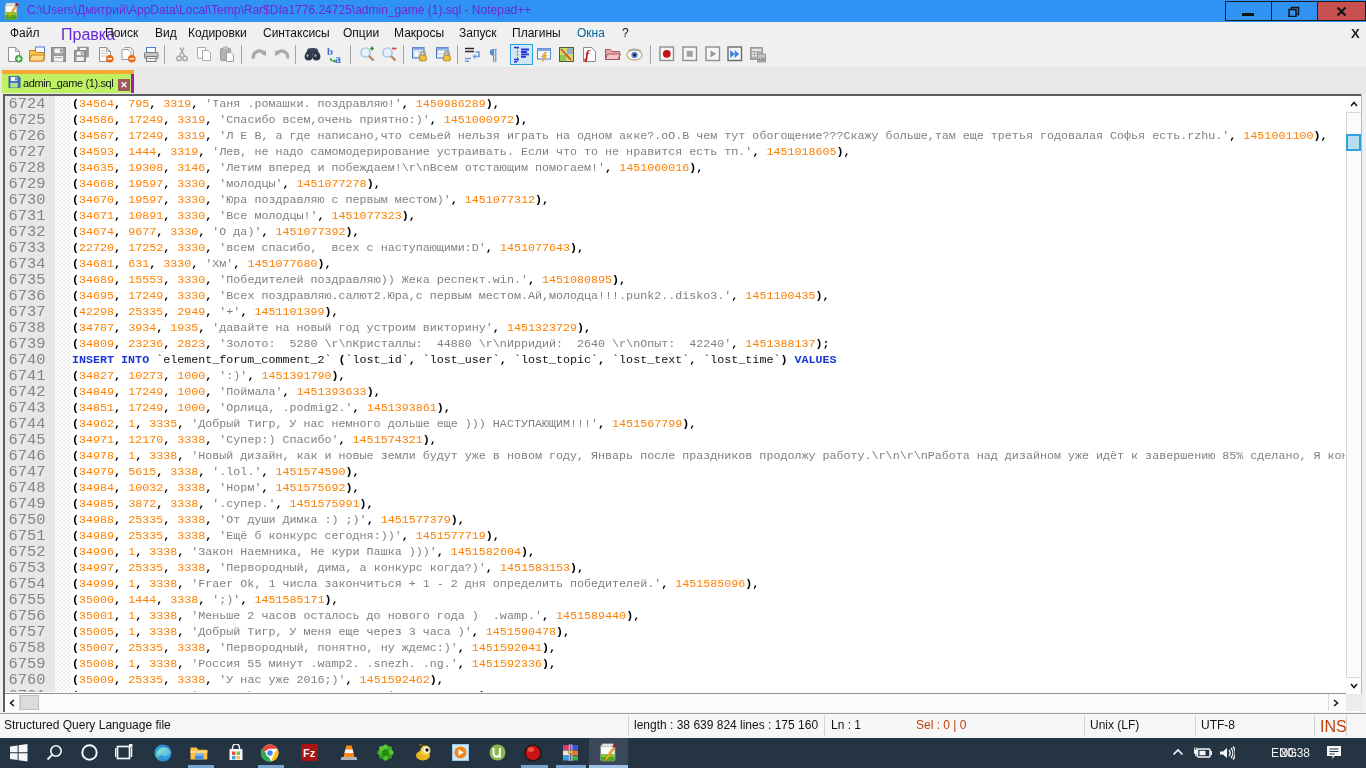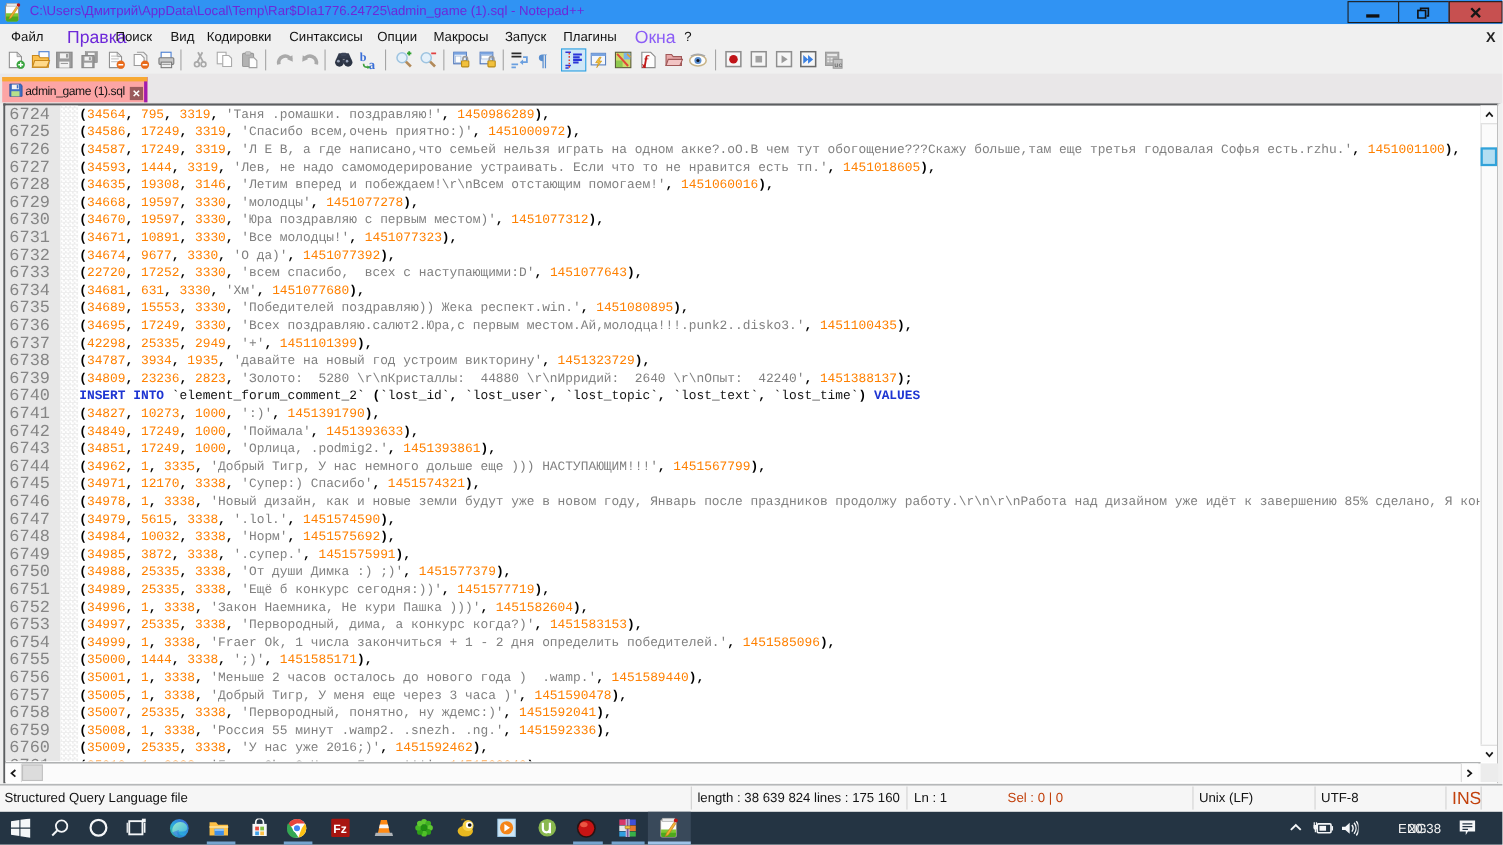--- a/index.html
+++ b/index.html
@@ -3,21 +3,21 @@
 *{margin:0;padding:0;box-sizing:border-box}
 html,body{width:1366px;height:768px;overflow:hidden}
 body{font-family:"Liberation Sans",sans-serif;position:relative;background:#f0f0f0}
 .ab{position:absolute}
 #title{left:0;top:0;width:1366px;height:22px;background:#3093f3}
 .cbtn{top:1px;height:20px;border:1px solid #1d1d1d;color:#111}
 #menu{left:0;top:22px;width:1366px;height:22px;background:#f0f0f0}
 #tool{left:0;top:44px;width:1366px;height:23px;background:#f0f0f0}
 .tsep{position:absolute;top:45px;width:1px;height:19px;background:#a5a5a5}
 #tabbar{left:0;top:67px;width:1366px;height:27px;background:#e9e7e8}
-#tab{position:absolute;left:2px;top:70px;width:132px;height:23px;background:#fca5a5;border-right:3px solid #a21caf}
+#tab{position:absolute;left:2px;top:70px;width:132px;height:23px;background:#bef264;border-right:3px solid #a21caf}
 #tab .top{position:absolute;left:0;top:0;width:132px;height:4px;background:#f7a934}
 #tab .nm{position:absolute;left:21px;top:7px;font-size:11px;letter-spacing:-.38px;color:#151515}
 #tab .x{position:absolute;left:116px;width:12px;top:9px;height:12px;background:#9a5a5c;color:#fff;font-size:9px;font-weight:bold;text-align:center;line-height:12px}
 #edframe{left:3px;top:94px;width:1361px;height:618px;border-top:2px solid #5c5e60;border-left:2px solid #5c5e60;background:#fff}
 #margin{left:5px;top:96px;width:50px;height:596px;background:#e7e7e7}
 #nums{left:5px;top:96px;width:44px;height:596px;overflow:hidden;text-align:center;
  font:15.4px "Liberation Mono",monospace;line-height:16px;color:#858585;white-space:pre}
 #fold{left:55px;top:96px;width:16px;height:596px;background:
  repeating-conic-gradient(#ffffff 0 25%,#ededed 0 50%) 0 0/4px 4px}
 #code{left:72px;top:96px;width:1273px;height:596px;overflow:hidden;
@@ -63,21 +63,21 @@
 <span class="ab" style="left:10px;top:26px;font-size:12px;color:#111">Файл</span>
 <span class="ab" style="left:61px;top:26px;font-size:16px;color:#6d28d9">Правка</span>
 <span class="ab" style="left:105px;top:26px;font-size:12px;color:#111">Поиск</span>
 <span class="ab" style="left:155px;top:26px;font-size:12px;color:#111">Вид</span>
 <span class="ab" style="left:188px;top:26px;font-size:12px;color:#111">Кодировки</span>
 <span class="ab" style="left:263px;top:26px;font-size:12px;color:#111">Синтаксисы</span>
 <span class="ab" style="left:343px;top:26px;font-size:12px;color:#111">Опции</span>
 <span class="ab" style="left:394px;top:26px;font-size:12px;color:#111">Макросы</span>
 <span class="ab" style="left:459px;top:26px;font-size:12px;color:#111">Запуск</span>
 <span class="ab" style="left:512px;top:26px;font-size:12px;color:#111">Плагины</span>
-<span class="ab" style="left:577px;top:26px;font-size:16px;color:#8b5cf6">Окна</span>
+<span class="ab" style="left:577px;top:26px;font-size:12px;color:#0369a1">Окна</span>
 <span class="ab" style="left:622px;top:26px;font-size:12px;color:#111">?</span>
 <div class="ab" style="left:1351px;top:26px;font-size:13px;font-weight:bold;color:#222">X</div>
 <div class="ab" id="tool"></div>
 <svg style="position:absolute;left:6px;top:46px" width="17" height="17" viewBox="0 0 17 17">
     <path d="M2.5 1.5 h7 l4 4 v10 h-11 z" fill="#fdfdfd" stroke="#909090"></path>
     <path d="M9.5 1.5 l4 4 h-4 z" fill="#d8d8d8" stroke="#909090" stroke-width=".7"></path>
     <circle cx="12.8" cy="12.8" r="3.8" fill="#3aa53f"></circle>
     <path d="M10.6 12.8h4.4M12.8 10.6v4.4" stroke="#fff" stroke-width="1.3"></path>
   </svg>
 <svg style="position:absolute;left:28px;top:46px" width="18" height="17" viewBox="0 0 18 17">

